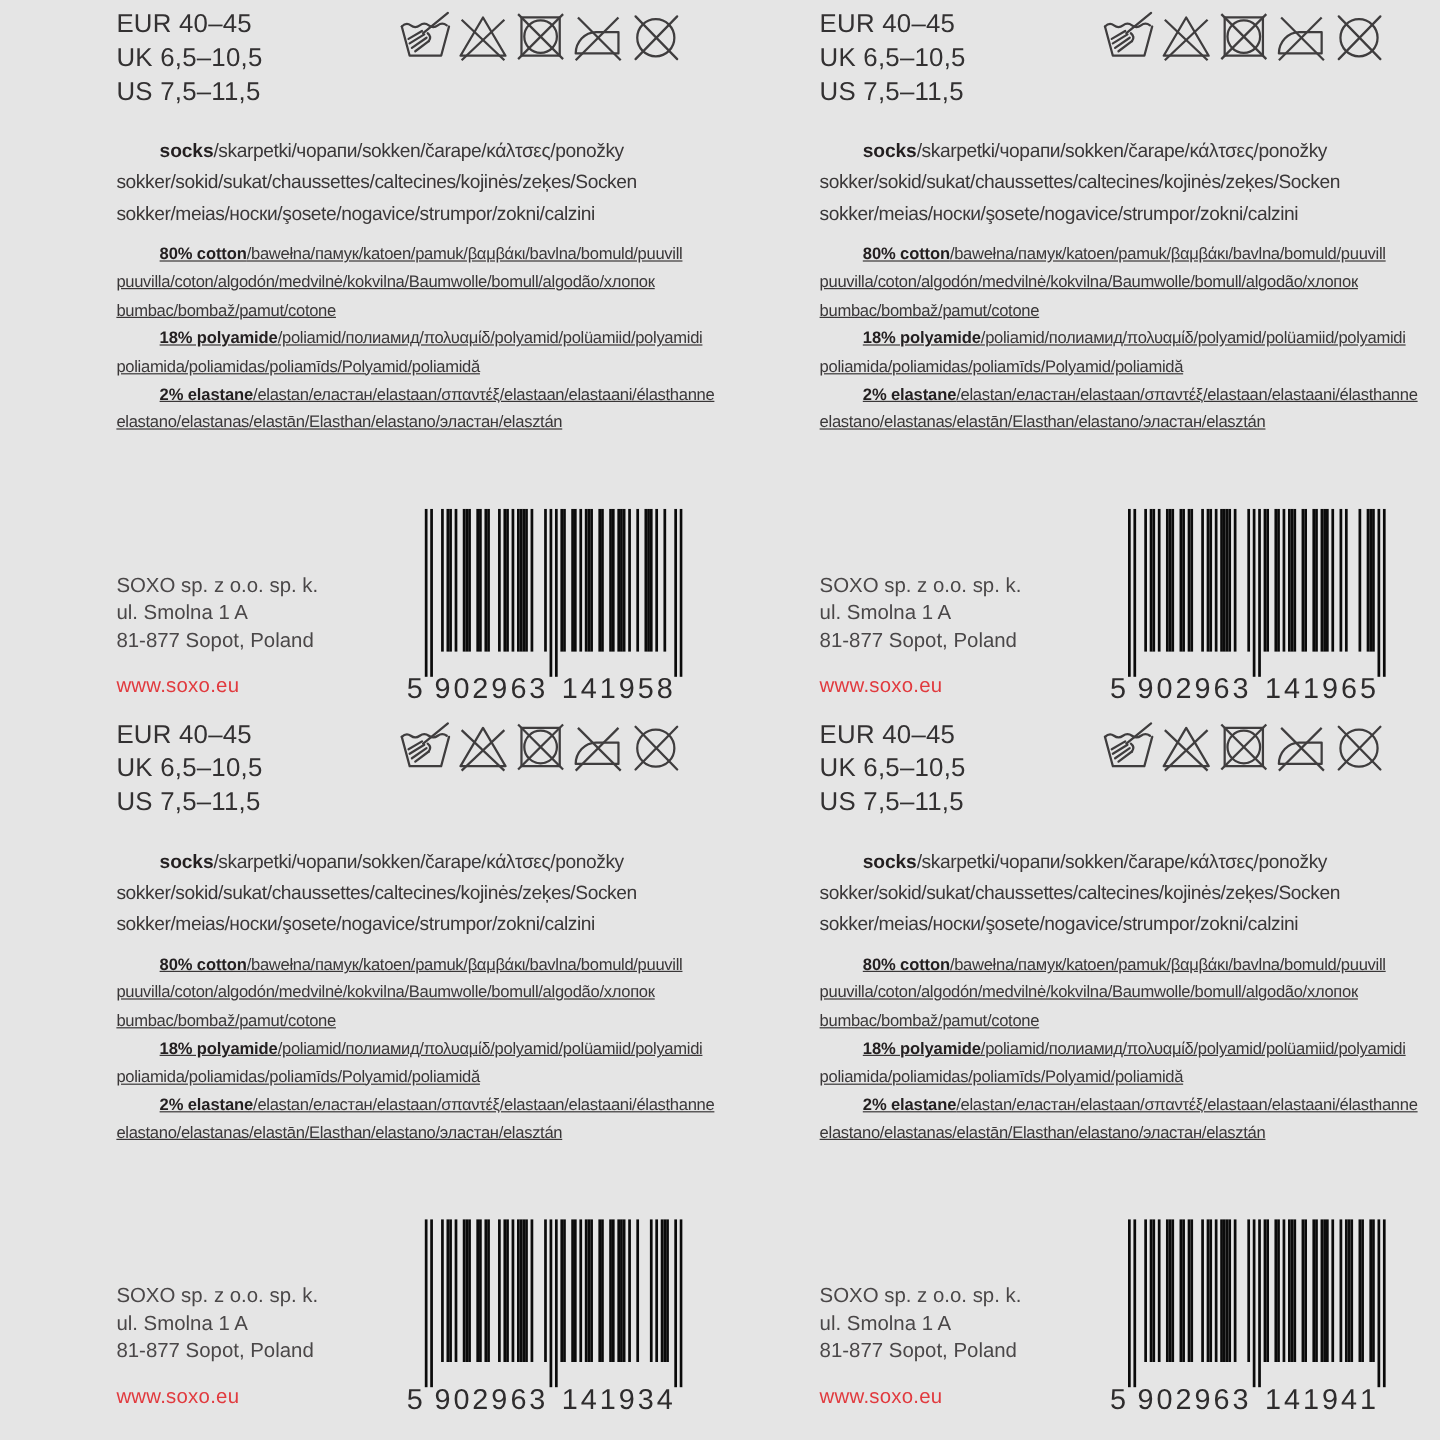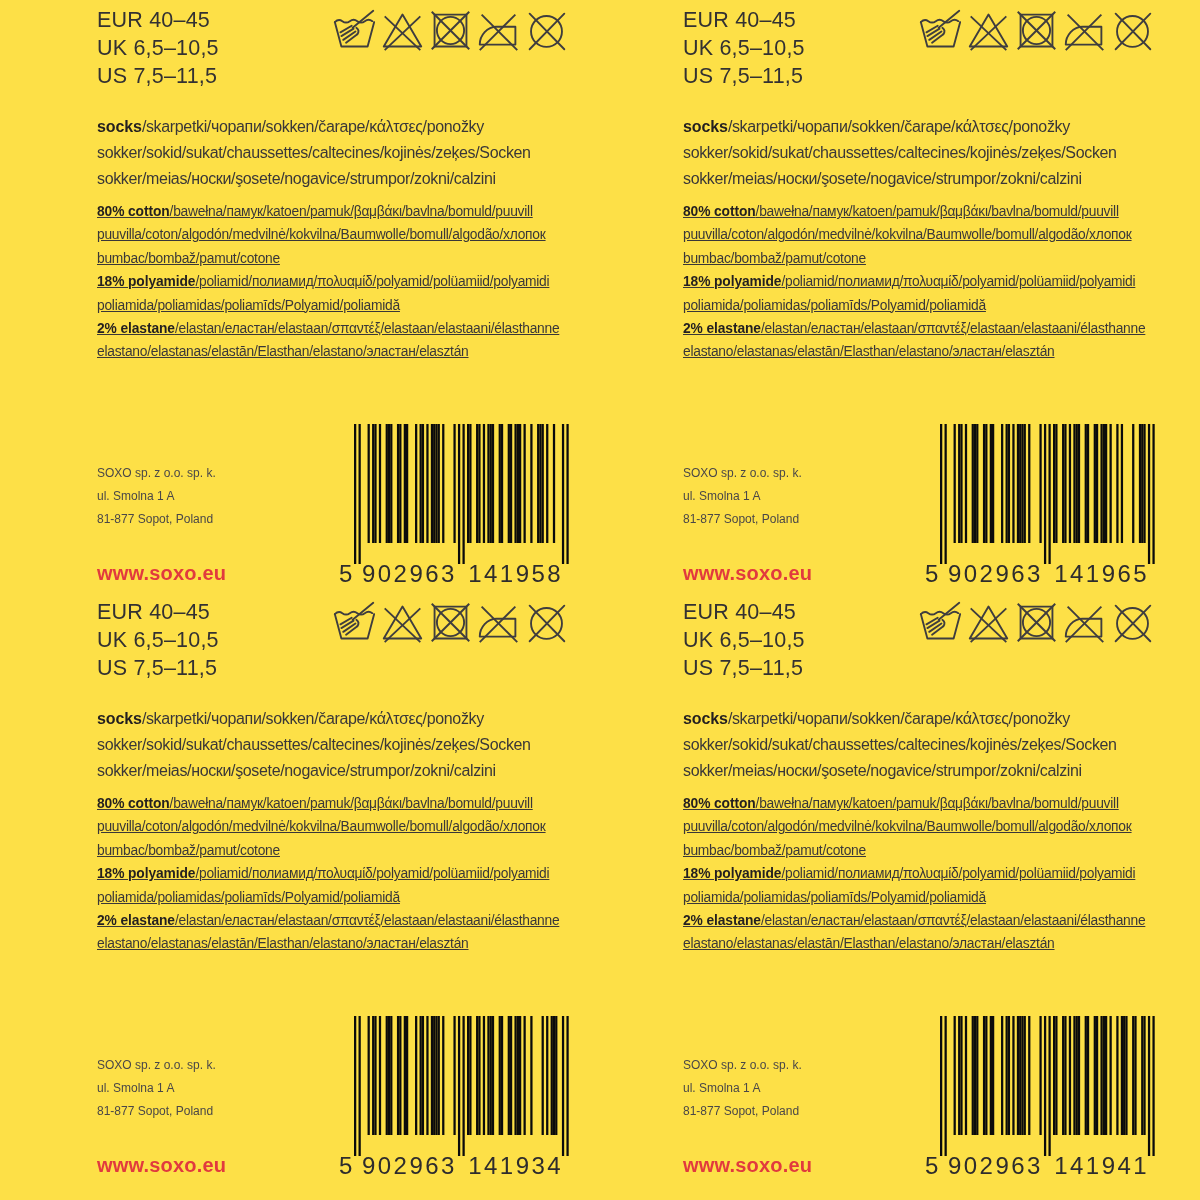--- a/index.html
+++ b/index.html
@@ -6,30 +6,30 @@
   #sheet{
     position:relative;width:1200px;height:1200px;background:#fff;overflow:hidden;
     font-family:"Liberation Sans","DejaVu Sans",sans-serif;color:#3a3738;
   }
   .unit{position:absolute;width:472px;height:592px;}
   .sizes{position:absolute;top:0;left:0;font-size:21.5px;line-height:28px;letter-spacing:.2px;color:#333132;}
   .care{position:absolute;top:2px;right:0;display:flex;gap:3px;}
   .care svg{display:block;}
   .product{position:absolute;top:108px;left:0;font-size:16px;line-height:26px;letter-spacing:-.35px;white-space:nowrap;}
   .comp{position:absolute;top:194px;left:0;font-size:13.8px;line-height:23.4px;letter-spacing:-.25px;white-space:nowrap;text-decoration:underline;}
-  .product b,.comp b{font-weight:bold;color:var(--bold,#231f20);letter-spacing:-.1px;}
-  .addr{position:absolute;top:456px;left:0;font-size:12px;line-height:23px;color:#4a4748;}
-  .www{position:absolute;top:556px;left:0;font-size:20px;font-weight:bold;letter-spacing:.2px;color:var(--red,#e13a3e);}
+  .product b,.comp b{font-weight:bold;color:var(--bold,#231f20);letter-spacing:-.1px;margin-left:36px;}
+  .addr{position:absolute;top:470px;left:0;font-size:17px;line-height:23px;color:#4a4748;}
+  .www{position:absolute;top:556px;left:0;font-size:17px;font-weight:normal;letter-spacing:.2px;color:var(--red,#e13a3e);}
   .barcode{position:absolute;top:418px;right:0;}
   .barcode text{font-family:"Liberation Sans","DejaVu Sans",sans-serif;font-size:24px;fill:#2e2c2d;}
 </style>
 </head>
 <body>
 
-<div id="sheet" style="background: #fde047;">
+<div id="sheet" style="background: #e5e5e5;">
     <section class="unit" style="left: 97px; top: 6px;">
     <div class="sizes">
       <div class="size-line">EUR 40–45</div>
       <div class="size-line">UK 6,5–10,5</div>
       <div class="size-line">US 7,5–11,5</div>
     </div>
 
     <div class="care">
       <svg width="45" height="45" viewBox="0 0 48 48" fill="none" stroke="#3f3d3e" stroke-width="2" stroke-linecap="round" stroke-linejoin="round">
         <path d="M3 15 L10 41 H38 L45 15"></path>

